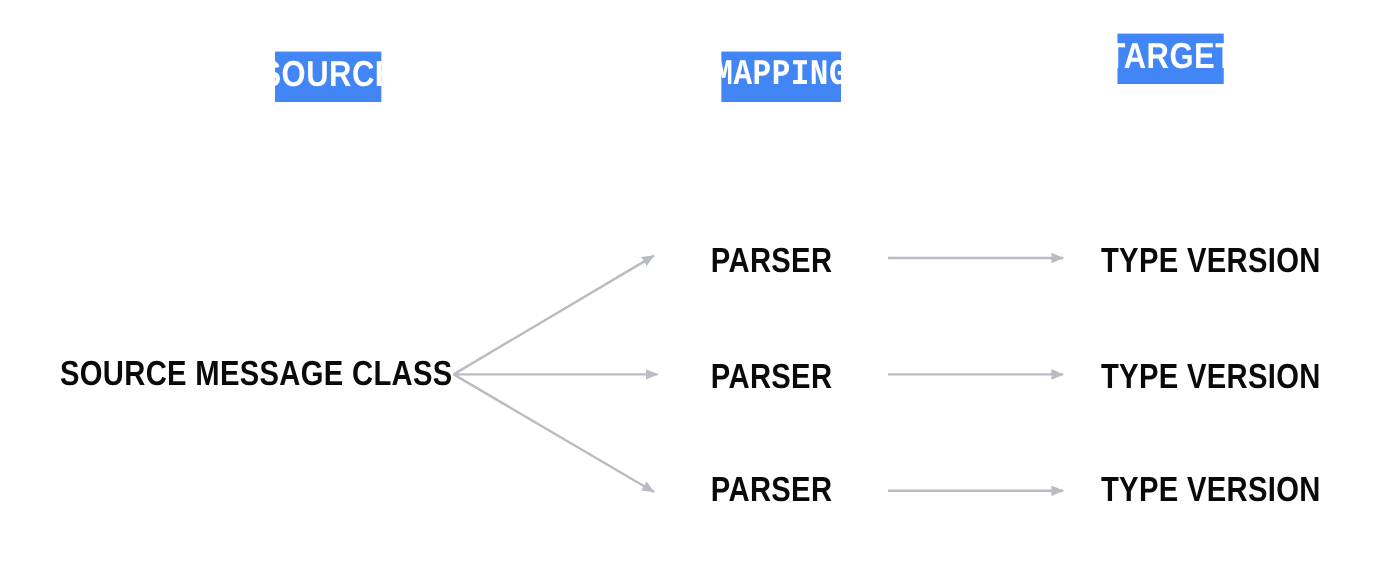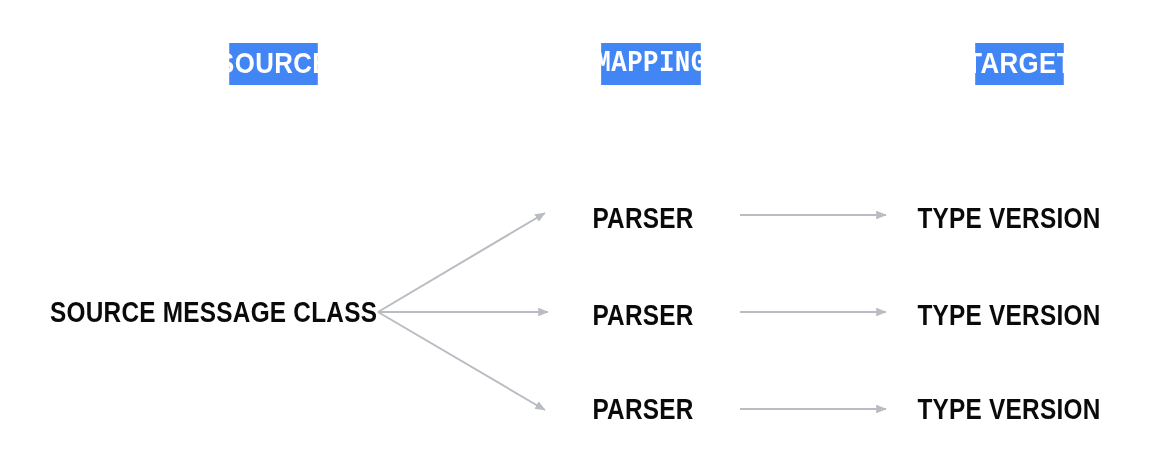--- a/index.html
+++ b/index.html
@@ -87,21 +87,21 @@
       <line stroke="#b9bcc2" stroke-width="2" marker-end="url(#arrowhead)" x1="740" y1="409" x2="886" y2="409"></line>
     </g>
   </svg>
 
   <div class="col-header-wrap" id="hdr-wrap-0" style="left: 222px; top: 43px; width: 95px; height: 34px;">
     <div class="col-header" style="left: 0px; top: 0px; width: 95px; height: 34px; background: rgb(66, 133, 244); color: rgb(255, 255, 255);">SOURCE</div>
   </div>
   <div class="col-header-wrap" id="hdr-wrap-1" style="left: 593px; top: 43px; width: 108px; height: 34px; font-family: Liberation Mono, monospace;">
     <div class="col-header" style="left: 0px; top: 0px; width: 108px; height: 34px; background: rgb(66, 133, 244); color: rgb(255, 255, 255);">MAPPING</div>
   </div>
-  <div class="col-header-wrap" id="hdr-wrap-2" style="left: 924px; top: 43px; width: 95px; height: 34px; margin-left: 44px;">
+  <div class="col-header-wrap" id="hdr-wrap-2" style="left: 924px; top: 28px; width: 95px; height: 34px;">
     <div class="col-header" style="left: 0px; top: 0px; width: 95px; height: 34px; background: rgb(66, 133, 244); color: rgb(255, 255, 255);">TARGET</div>
   </div>
 
   <div class="node-label left-origin" id="source-node" style="left: 50px; top: 312px; color: rgb(10, 10, 10); transform: translate(0px, -50%) scaleX(0.84);">SOURCE MESSAGE CLASS</div>
 
   <div class="node-label center-origin" id="parser-0" style="left: 643px; top: 218px; color: rgb(10, 10, 10); transform: translate(-50%, -50%) scaleX(0.84);">PARSER</div>
   <div class="node-label center-origin" id="parser-1" style="left: 643px; top: 315px; color: rgb(10, 10, 10); transform: translate(-50%, -50%) scaleX(0.84);">PARSER</div>
   <div class="node-label center-origin" id="parser-2" style="left: 643px; top: 409px; color: rgb(10, 10, 10); transform: translate(-50%, -50%) scaleX(0.84);">PARSER</div>
 
   <div class="node-label center-origin" id="target-0" style="left: 1009px; top: 218px; color: rgb(10, 10, 10); transform: translate(-50%, -50%) scaleX(0.84);">TYPE VERSION</div>

